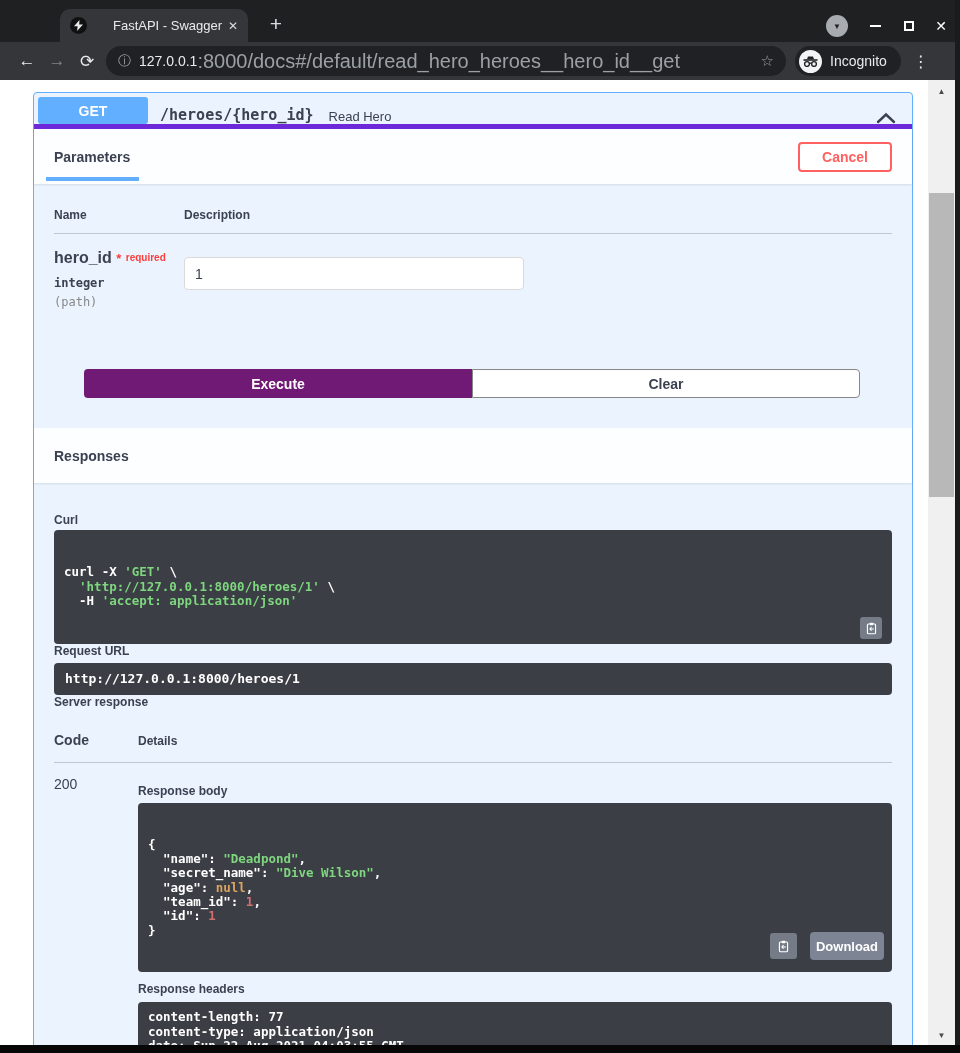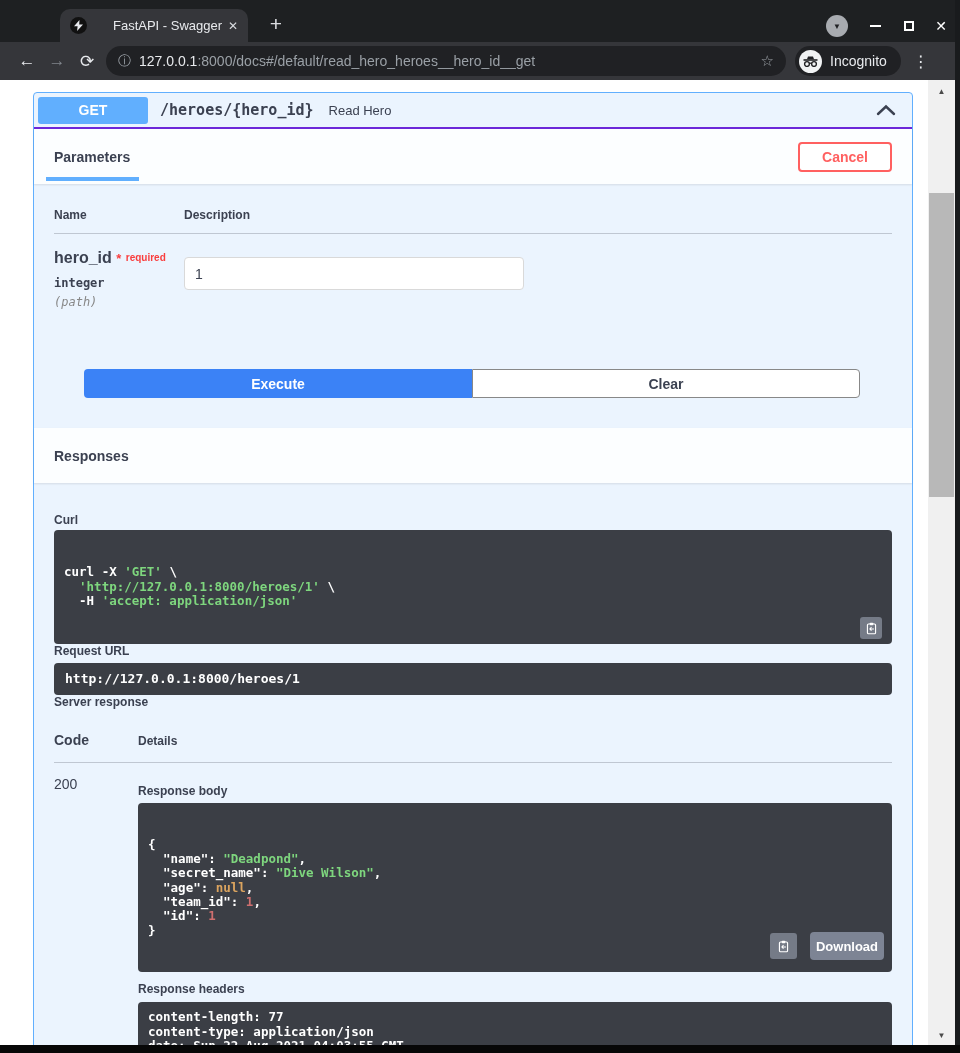--- a/index.html
+++ b/index.html
@@ -26,21 +26,21 @@
   .close-x { font-size:14px; }
 
   .toolbar { position:absolute; top:42px; left:0; width:960px; height:38px; background:#35363a;
              display:flex; align-items:center; }
   .nav-ico { font-size:17px; color:#e8eaed; width:30px; text-align:center; }
   .nav-ico.disabled { color:#81868c; }
   .urlbar { margin-left:4px; width:680px; height:30px; background:#202124; border-radius:15px;
             display:flex; align-items:center; padding:0 12px; }
   .urlbar .info { color:#9aa0a6; font-size:13px; margin-right:8px; }
   .url-host { color:#e8eaed; font-size:14px; }
-  .url-rest { color:#9aa0a6; font-size:14px; }
+  .url-rest { color:#9aa0a6; font-size:20px; }
   .urlbar .star { margin-left:auto; color:#9aa0a6; font-size:15px; }
   .incog { margin-left:9px; height:30px; background:#202124; border-radius:15px; display:flex;
            align-items:center; padding:0 14px 0 4px; }
   .incog-circle { width:23px; height:23px; border-radius:50%; background:#f1f3f4; display:flex;
                   align-items:center; justify-content:center; margin-right:8px; }
   .incog-label { color:#e8eaed; font-size:14px; }
   .menu-dots { color:#e8eaed; font-size:16px; margin-left:8px; width:24px; text-align:center; }
 
   
   .viewport { position:absolute; top:80px; left:0; width:928px; height:973px; background:#fff; overflow:hidden; }
@@ -48,21 +48,21 @@
   
   .scrollbar { position:absolute; top:80px; left:928px; width:27px; height:973px; background:#f0f0f0; }
   .sb-arrow { position:absolute; left:0; width:27px; height:16px; color:#4a4a4a; font-size:8px; text-align:center; line-height:16px; }
   .sb-thumb { position:absolute; left:1px; top:113px; width:25px; height:304px; background:#b8b8b8; }
   .win-edge-right { position:absolute; top:0; left:955px; width:5px; height:1053px; background:#191b1d; }
   .win-edge-bottom { position:absolute; left:0; top:1045px; width:960px; height:8px; background:#070707; }
 
   
   .opblock { position:absolute; left:33px; top:12px; width:880px; height:990px;
              border:1px solid #61affe; border-radius:4px; background:#ebf4fe; }
-  .op-summary { height:36px; border-bottom:2px solid #6d28d9; display:flex; align-items:center; padding:0 8px 0 4px; }
+  .op-summary { height:36px; border-bottom:5px solid #6d28d9; display:flex; align-items:flex-end; padding:0 8px 0 4px; }
   .method-badge { width:110px; height:27px; background:#61affe; border-radius:3px; color:#fff;
                   font-weight:bold; font-size:14px; display:flex; align-items:center; justify-content:center; }
   .op-path { font-family:"DejaVu Sans Mono", monospace; font-weight:bold; font-size:15px; color:#3b4151; margin-left:12px; }
   .op-summ-txt { font-size:13px; color:#3b4151; margin-left:15px; }
   .op-chevron { margin-left:auto; margin-right:8px; display:flex; }
 
   .section-header { height:55px; background:rgba(255,255,255,.85); box-shadow:0 1px 2px rgba(0,0,0,.1);
                     display:flex; align-items:center; padding:0 20px; position:relative; }
   .tab-param { font-size:14px; font-weight:bold; color:#3b4151; }
   .tab-underline { position:absolute; left:12px; bottom:3px; width:93px; height:4px; background:#61affe; }
@@ -70,26 +70,26 @@
                 background:#fff; color:#ff6060; font-weight:bold; font-size:14px; }
 
   .params-body { padding:0 20px; }
   .t-head { display:grid; grid-template-columns:130px 1fr; padding:24px 0 11px; border-bottom:1px solid rgba(59,65,81,.25); }
   .t-head div { font-size:12px; font-weight:bold; color:#3b4151; }
   .p-row { display:grid; grid-template-columns:130px 1fr; padding-top:14px; }
   .p-name { font-size:16px; font-weight:bold; color:#3b4151; line-height:19px; }
   .p-req { color:#f93e3e; font-size:10px; font-weight:bold; vertical-align:top; }
   .p-star { color:#f93e3e; font-size:13px; }
   .p-type { font-family:"DejaVu Sans Mono", monospace; font-weight:bold; font-size:12px; color:#3b4151; margin-top:8px; }
-  .p-loc { font-family:"DejaVu Sans Mono", monospace; font-style:italic; font-size:12px; color:#888; margin-top:5px; }
+  .p-loc { font-family:"DejaVu Sans Mono", monospace; font-size:12px; color:#888; margin-top:5px; }
   .p-input { width:340px; height:33px; margin-top:9px; border:1px solid #d9d9d9; border-radius:4px;
              padding:0 10px; font-size:14px; color:#3b4151; background:#fff; }
 
   .exec-row { display:flex; margin:60px 32px 30px 30px; height:29px; }
-  .btn-execute { flex:1 1 50%; background:#3b82f6; border:none; border-radius:4px 0 0 4px;
+  .btn-execute { flex:1 1 50%; background:#701a75; border:none; border-radius:4px 0 0 4px;
                  color:#fff; font-weight:bold; font-size:14px; }
   .btn-clear { flex:1 1 50%; background:#fff; border:1px solid #888; border-radius:0 4px 4px 0;
                color:#3b4151; font-weight:bold; font-size:14px; }
 
   .resp-title { font-size:14px; font-weight:bold; color:#3b4151; }
 
   .resp-body { padding:30px 20px 0; }
   .lbl { font-size:12px; font-weight:bold; color:#3b4151; line-height:14px; }
   .codeblock { background:#3b3e45; border-radius:4px; color:#fff; font-family:"DejaVu Sans Mono", monospace;
                font-weight:bold; font-size:12.5px; white-space:pre; position:relative; }

